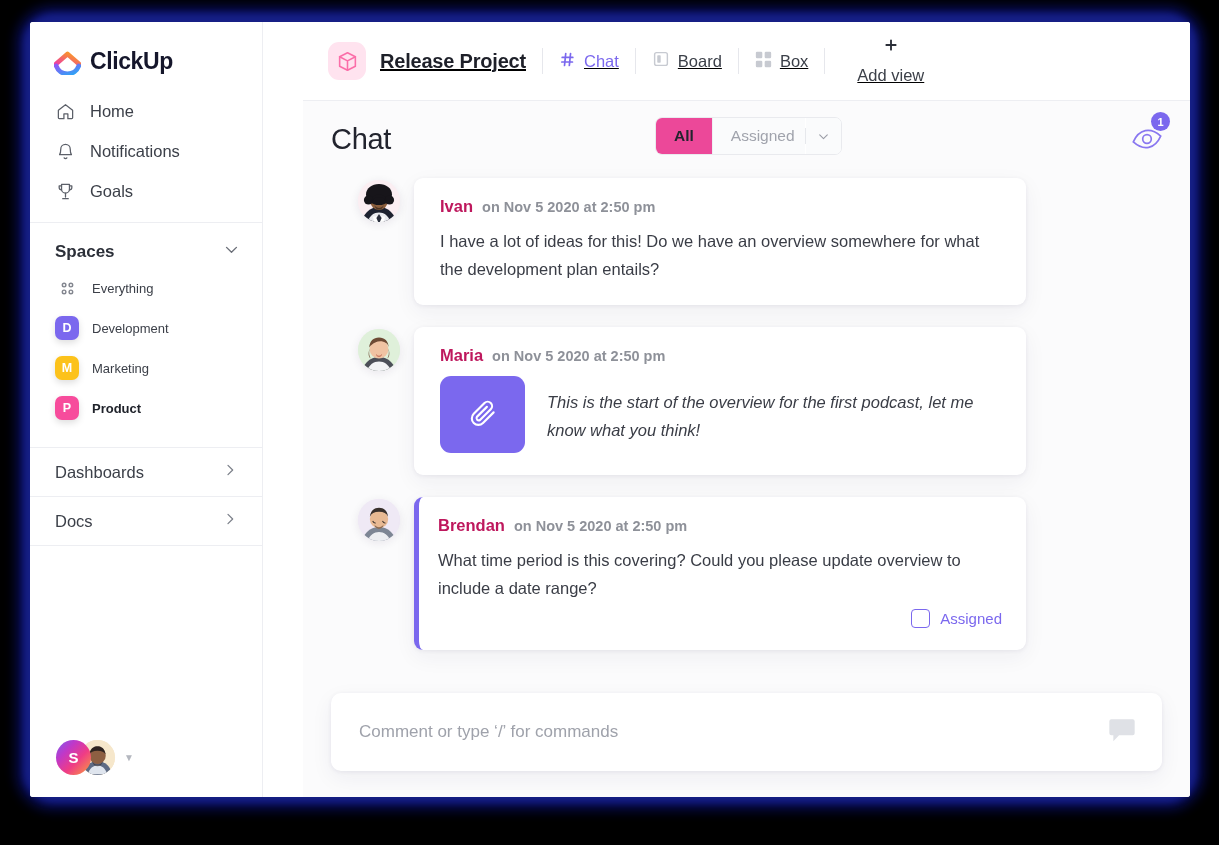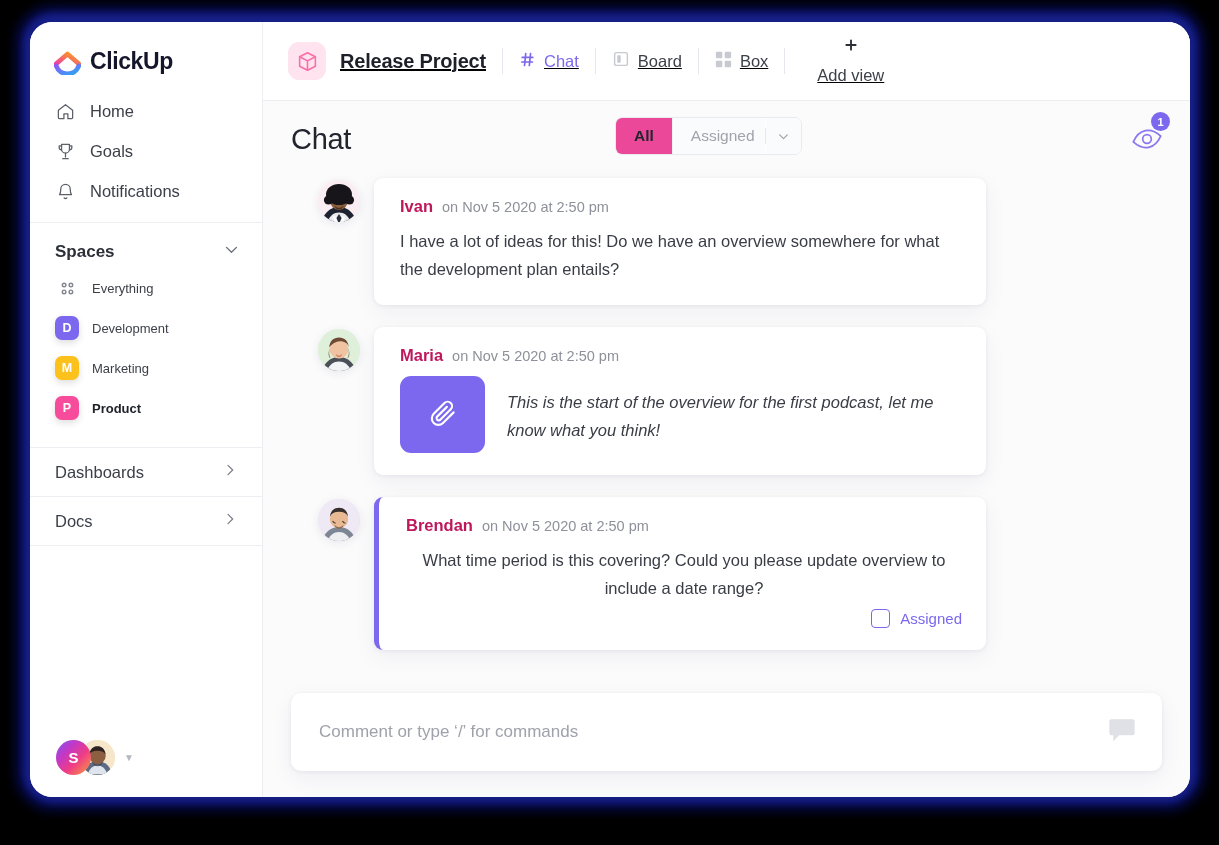--- a/index.html
+++ b/index.html
@@ -26,23 +26,24 @@
     width: 1172px; height: 788px;
     border-radius: 30px;
     background: #161f86;
     filter: blur(3px);
   }
   #app-window {
     position: absolute;
     left: 30px; top: 22px;
     width: 1160px; height: 775px;
     background: #ffffff;
-    border-radius: 22px;
+    border-radius: 3px;
     overflow: hidden;
     display: flex;
+    gap: 40px;
   }
 
   
   #sidebar {
     width: 233px; height: 100%;
     background: #ffffff;
     border-right: 1px solid #edeef2;
     position: relative;
     flex: 0 0 233px;
   }
@@ -185,24 +186,24 @@
     box-shadow: 0 2px 10px rgba(40,20,70,.09);
   }
   .msg-card {
     margin-left: 14px; flex: 1;
     background:#fff; border-radius: 9px;
     box-shadow: 0 1px 4px rgba(40,30,80,.07), 0 7px 22px rgba(40,30,80,.055);
     padding: 19px 24px 22px 26px;
     position: relative;
     max-width: 612px;
   }
-  .msg-card.flagged { border-left: 5px solid #7b68ee; padding-left: 27px; text-align: center; }
+  .msg-card.flagged { border-left: 5px solid #7b68ee; padding-left: 19px; }
   .msg-head { display:flex; align-items: baseline; gap: 9px; margin-bottom: 11px; }
   .msg-author { font-size: 16.5px; font-weight: bold; color: #be185d; }
-  .msg-time { font-size: 14.5px; color: #8e9199; }
+  .msg-time { font-size: 14.5px; color: #8e9199; font-weight: bold; }
   .msg-body { font-size: 16.5px; line-height: 28px; color: #3a3d46; }
   .attach-wrap { display:flex; align-items:center; gap: 22px; font-style: italic; }
   .attach-tile {
     width: 85px; height: 77px; border-radius: 11px;
     background: #7b68ee; flex: 0 0 85px;
     display:flex; align-items:center; justify-content:center;
   }
   .assigned-row { display:flex; align-items:center; justify-content:flex-end; gap:10px; margin-top: 7px;}
   .assigned-box {
     width:19px;height:19px;border:1.6px solid #7b68ee;border-radius:4px;cursor:pointer;
@@ -258,35 +259,35 @@
         <span class="ico">
           <svg width="19" height="19" viewBox="0 0 24 24" fill="none" stroke="#5c6069" stroke-width="1.6" stroke-linecap="round" stroke-linejoin="round">
             <path d="M3 10.5 L12 3.5 L21 10.5 V20 a1 1 0 0 1-1 1h-5v-6H10v6H4a1 1 0 0 1-1-1z"></path>
           </svg>
         </span>
         <span class="lbl">Home</span>
       </div>
       <div class="nav-item">
         <span class="ico">
           <svg width="19" height="19" viewBox="0 0 24 24" fill="none" stroke="#5c6069" stroke-width="1.6" stroke-linecap="round" stroke-linejoin="round">
+            <path d="M6 9a6 6 0 0 1 12 0c0 5 1.5 7 1.5 7h-15S6 14 6 9z"></path>
+            <path d="M10.3 20a2 2 0 0 0 3.4 0"></path>
+          </svg>
+        </span>
+        <span class="lbl">Notifications</span>
+      </div>
+      <div class="nav-item">
+        <span class="ico">
+          <svg width="19" height="19" viewBox="0 0 24 24" fill="none" stroke="#5c6069" stroke-width="1.6" stroke-linecap="round" stroke-linejoin="round">
             <path d="M7 3h10v6a5 5 0 0 1-10 0z"></path>
             <path d="M7 5H4v2a3 3 0 0 0 3 3M17 5h3v2a3 3 0 0 1-3 3"></path>
             <path d="M12 14v5M8.5 21h7"></path>
           </svg>
         </span>
         <span class="lbl">Goals</span>
-      </div>
-      <div class="nav-item">
-        <span class="ico">
-          <svg width="19" height="19" viewBox="0 0 24 24" fill="none" stroke="#5c6069" stroke-width="1.6" stroke-linecap="round" stroke-linejoin="round">
-            <path d="M6 9a6 6 0 0 1 12 0c0 5 1.5 7 1.5 7h-15S6 14 6 9z"></path>
-            <path d="M10.3 20a2 2 0 0 0 3.4 0"></path>
-          </svg>
-        </span>
-        <span class="lbl">Notifications</span>
       </div>
     </div>
 
     <div class="sb-divider"></div>
 
     <div class="spaces-head">
       <span class="ttl">Spaces</span>
       <span>
         <svg width="17" height="17" viewBox="0 0 24 24" fill="none" stroke="#6b6f78" stroke-width="1.9" stroke-linecap="round" stroke-linejoin="round">
             <path d="M5 9l7 7 7-7"></path>

